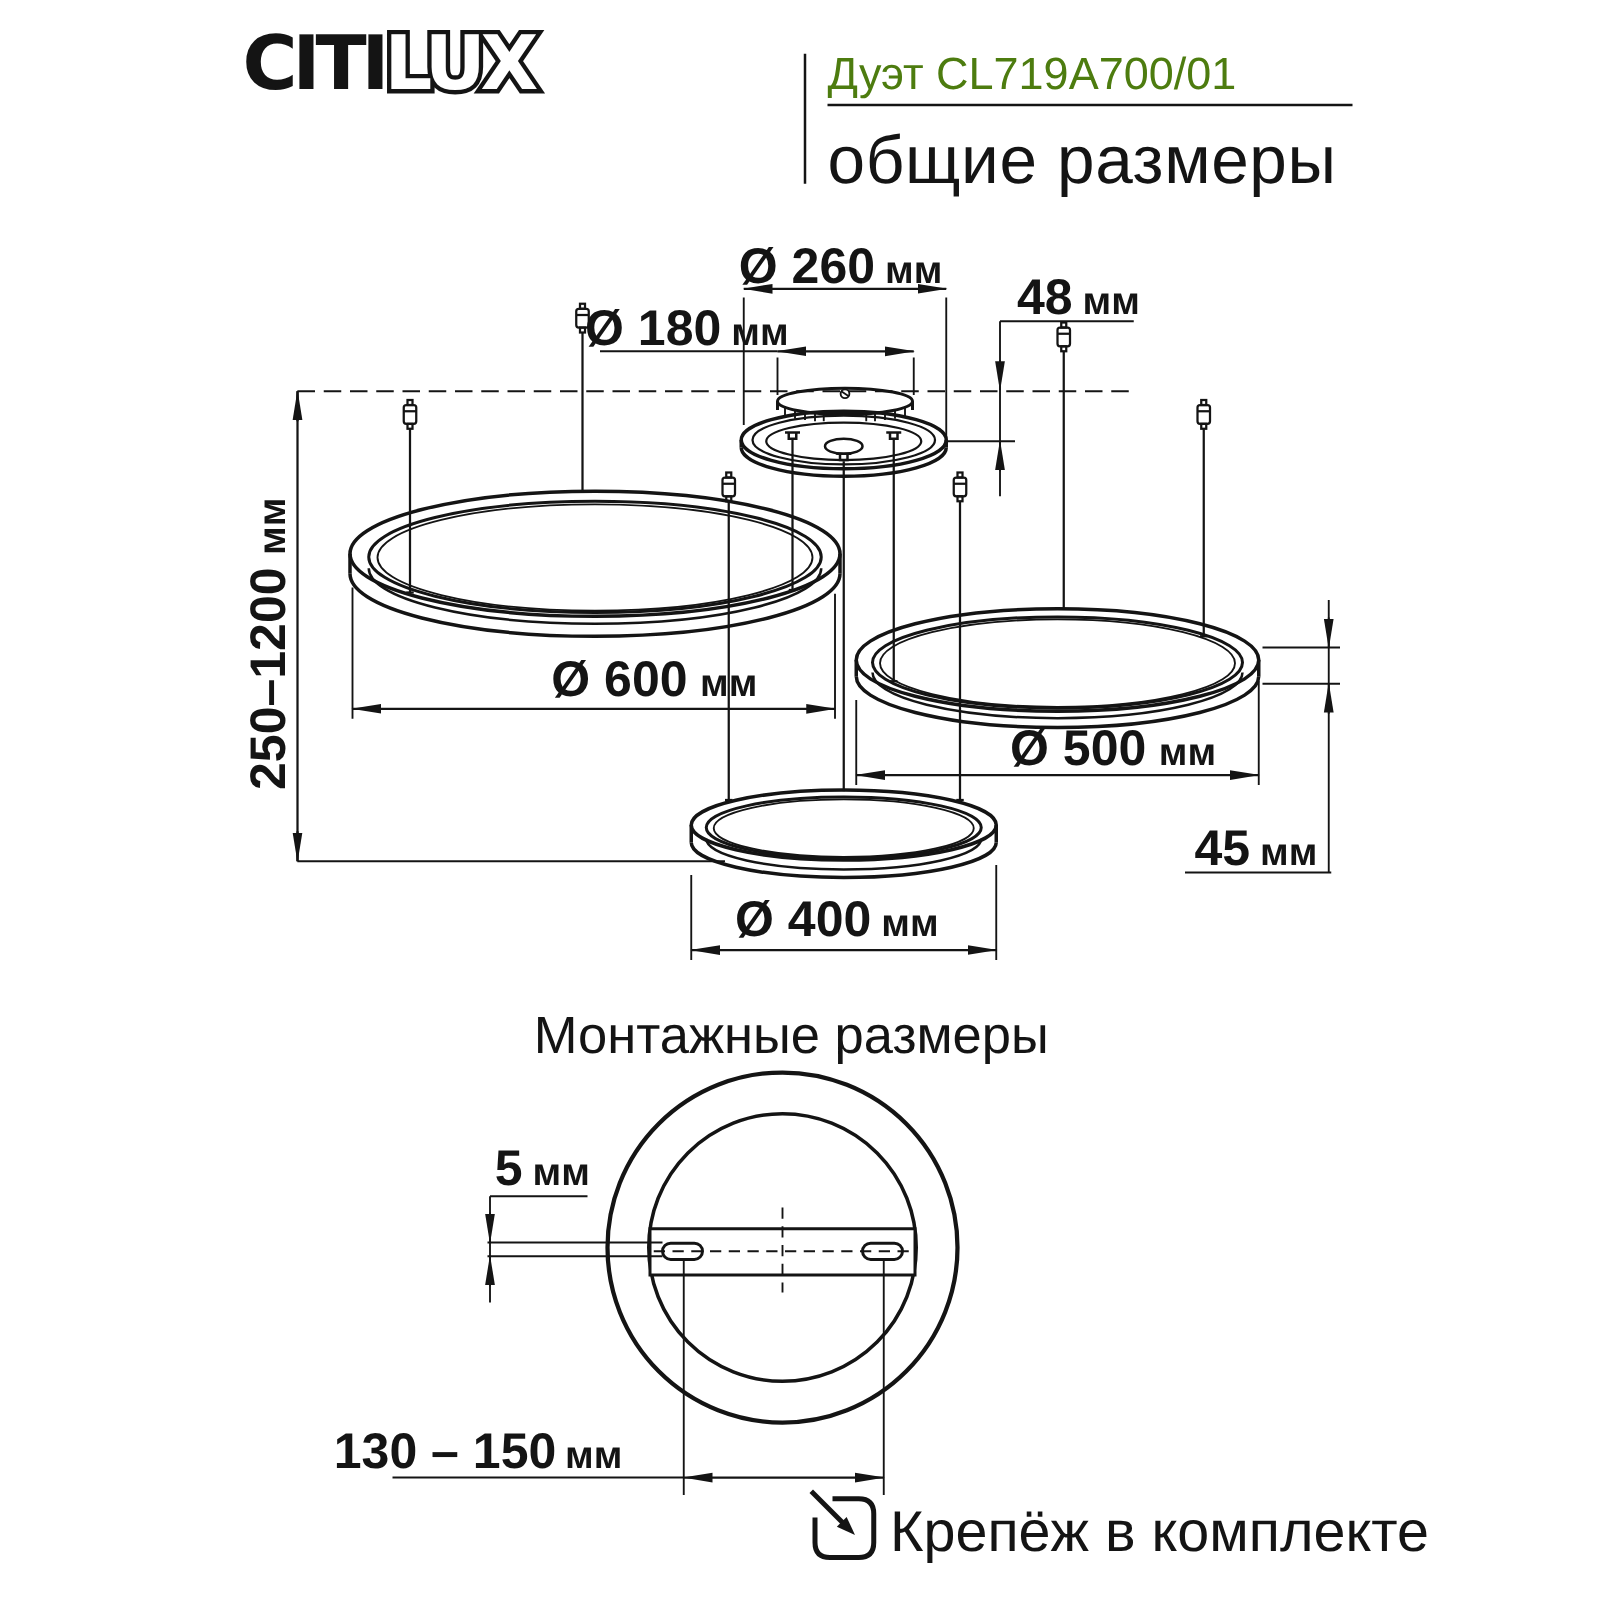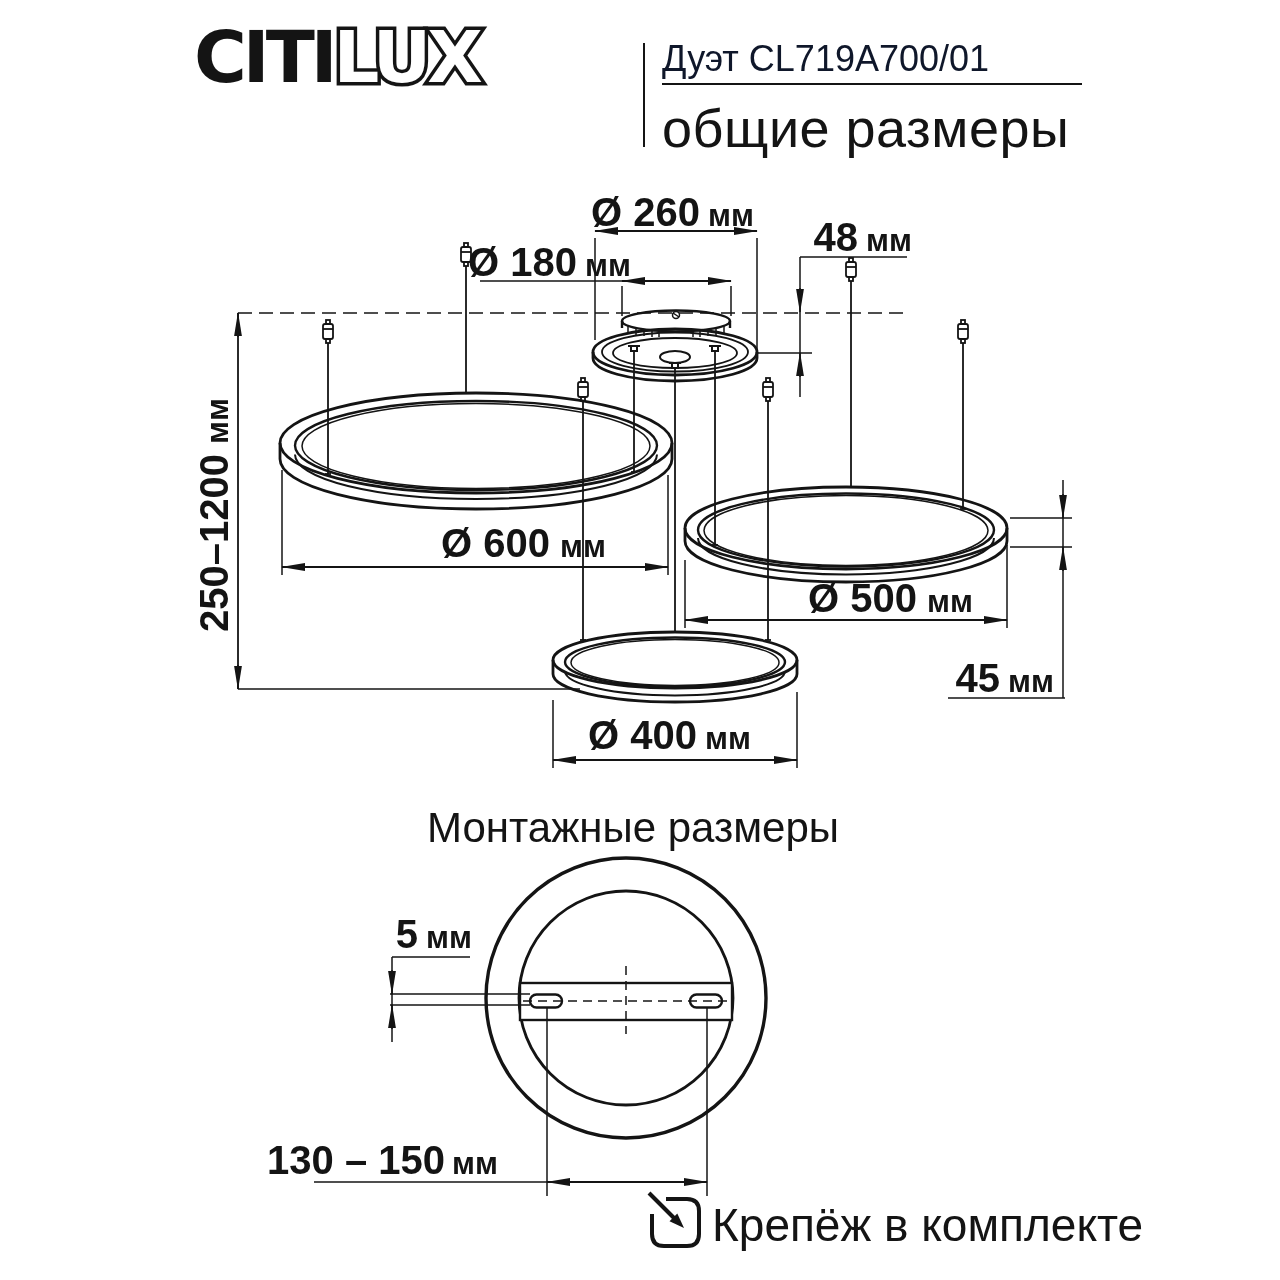--- a/index.html
+++ b/index.html
@@ -1,24 +1,24 @@
 <!DOCTYPE html>
 <html><head>
 <meta charset="utf-8">
 <style>
   html,body{margin:0;padding:0;background:#fff;}
   .page{position:relative;width:1280px;height:1280px;background:#fff;overflow:hidden;
         font-family:"Liberation Sans",sans-serif;color:#141414;}
   
   .logo{position:absolute;left:194px;top:18px;font-family:"DejaVu Sans","Liberation Sans",sans-serif;
-        font-weight:bold;font-size:72px;letter-spacing:-4px;line-height:1.1;color:#141414;white-space:nowrap;}
+        font-weight:bold;font-size:60px;letter-spacing:-4px;line-height:1.1;color:#141414;white-space:nowrap;}
   .logo .outline{color:#fff;-webkit-text-stroke:7px #141414;paint-order:stroke fill;}
   .hdr-divider{position:absolute;left:643px;top:43px;width:2px;height:104px;background:#141414;}
   .hdr-right{position:absolute;left:662px;top:38px;width:430px;}
-  .hdr-model{font-size:36px;font-weight:400;color:#0f172a;letter-spacing:0px;}
+  .hdr-model{font-size:36px;font-weight:400;color:#4d7c0f;letter-spacing:0px;}
   .hdr-rule{margin-top:3px;width:420px;height:2px;background:#141414;}
   .hdr-subtitle{margin-top:12px;font-size:54px;font-weight:400;color:#141414;letter-spacing:0.5px;}
   
   svg{position:absolute;left:0;top:0;}
   .ln  {stroke:#141414;fill:none;}
   .w35 {stroke-width:3.4;} .w3{stroke-width:2.8;} .w25{stroke-width:2.4;}
   .w2  {stroke-width:2;}   .w18{stroke-width:1.8;} .w15{stroke-width:1.5;}
   .dash{stroke-dasharray:14 7;}
   .cdash{stroke-dasharray:9 6;}
   .dimnum{font:700 40px "Liberation Sans",sans-serif;fill:#141414;}

